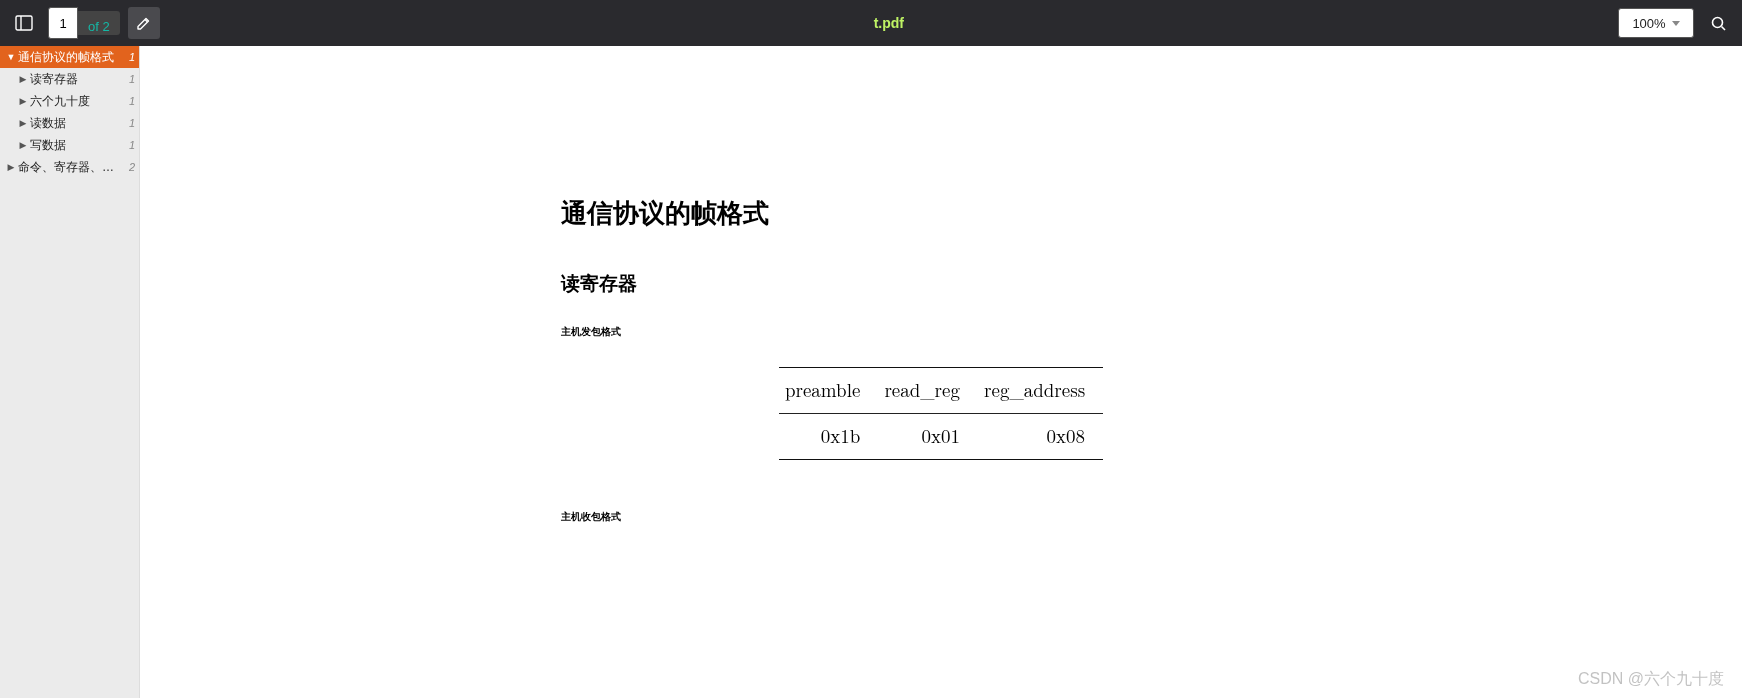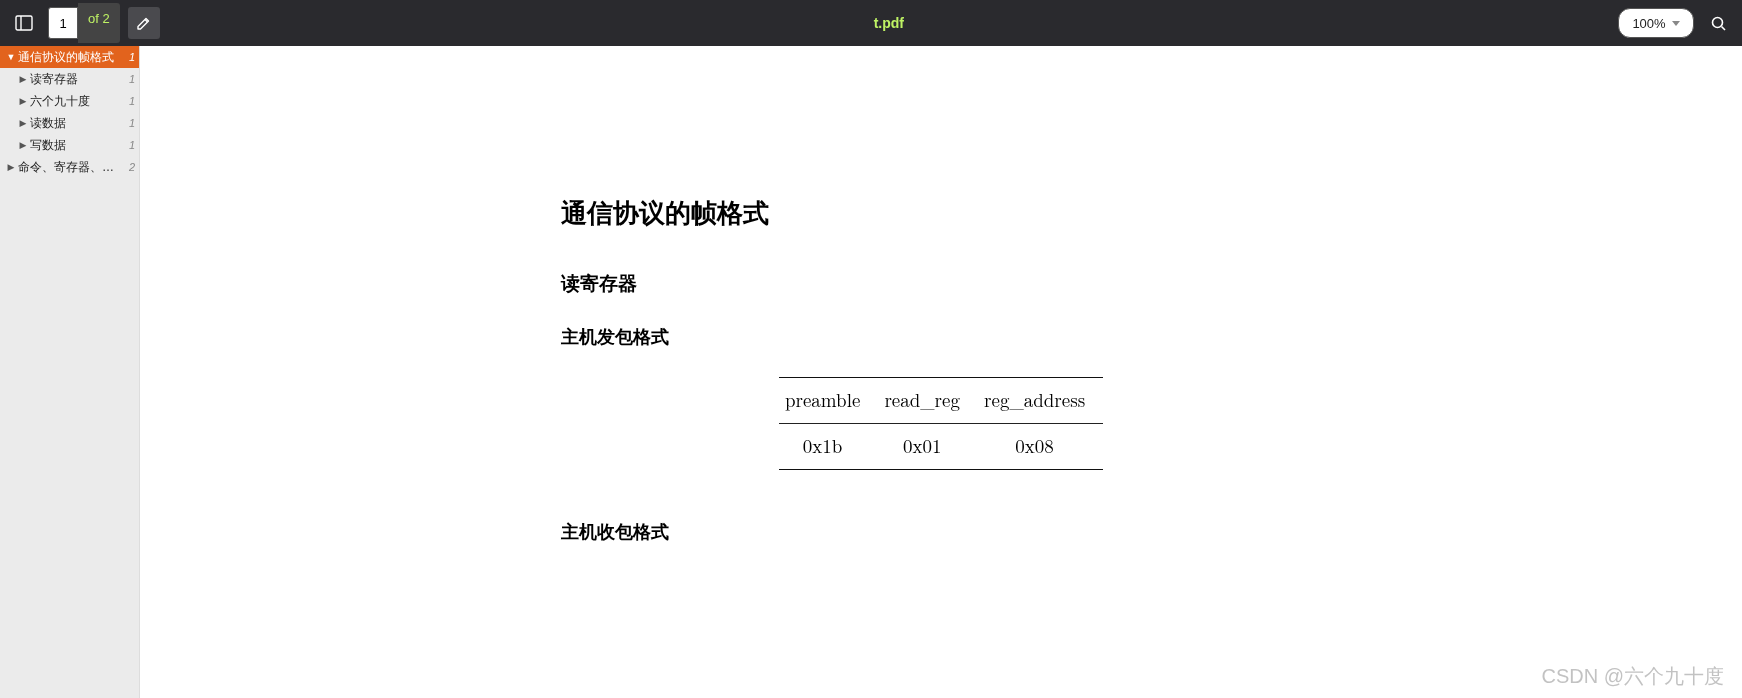--- a/index.html
+++ b/index.html
@@ -3,49 +3,49 @@
 <meta charset="utf-8">
 <style>
 * { box-sizing: border-box; margin: 0; padding: 0; }
 html, body { width: 100%; height: 100%; font-family: -apple-system, "Segoe UI", "Helvetica Neue", Arial, "Noto Sans", sans-serif; overflow: hidden; }
 body { display: flex; flex-direction: column; background: #fff; }
 
 
 .toolbar { height: 46px; background: #2a2a2e; display: flex; align-items: center; padding: 0 8px; color: #eee; }
 .toolbar .btn { width: 32px; height: 32px; display: flex; align-items: center; justify-content: center; background: transparent; border: none; border-radius: 3px; cursor: pointer; color: #fff; }
 .toolbar .page-input { width: 30px; height: 32px; background: #fff; color: #000; border: 1px solid #555; border-radius: 3px 0 0 3px; text-align: center; font-size: 13px; padding: 0 2px; }
-.toolbar .page-total { height: 40px; line-height: 32px; background: #444; color: #bef264; font-size: 13px; padding: 0 10px; border-radius: 0 3px 3px 0; }
+.toolbar .page-total { height: 24px; line-height: 32px; background: #444; color: #14b8a6; font-size: 13px; padding: 0 10px; border-radius: 0 3px 3px 0; }
 .toolbar .title { flex: 1; text-align: center; font-weight: 700; font-size: 14px; color: #bef264; }
-.toolbar .zoom { width: 76px; height: 30px; background: #fff; border: 1px solid #555; border-radius: 12px; display: flex; align-items: center; justify-content: center; font-size: 13px; color: #222; cursor: pointer; }
+.toolbar .zoom { width: 76px; height: 30px; background: #fff; border: 1px solid #555; border-radius: 3px; display: flex; align-items: center; justify-content: center; font-size: 13px; color: #222; cursor: pointer; }
 .toolbar .zoom .tri { margin-left: 6px; width: 0; height: 0; border-left: 4px solid transparent; border-right: 4px solid transparent; border-top: 5px solid #888; }
 .toolbar .sep { width: 8px; }
 
 
 .main { flex: 1; display: flex; min-height: 0; }
 .sidebar { width: 140px; background: #ebebeb; border-right: 1px solid #ddd; font-size: 12px; overflow-y: auto; }
 .outline-item { display: flex; align-items: center; height: 22px; padding: 0 4px 0 6px; cursor: pointer; color: #222; }
 .outline-item .arrow { width: 10px; display: flex; align-items: center; justify-content: center; margin-right: 2px; font-size: 9px; }
 .outline-item .label { flex: 1; white-space: nowrap; overflow: hidden; text-overflow: ellipsis; }
 .outline-item .pg { font-style: italic; color: #888; font-size: 11px; }
 .outline-item.level1 { padding-left: 18px; }
 .outline-item.level0.active { background: #e2631d; color: #fff; }
 .outline-item.level0.active .pg { color: #fff; font-style: italic; }
 
 .doc-area { flex: 1; background: #fff; overflow: auto; position: relative; }
 .page { width: 1000px; margin: 0 auto; padding: 150px 120px 60px 120px; background: #fff; }
 .h1 { font-size: 26px; font-weight: 700; margin-bottom: 40px; }
 .h2 { font-size: 19px; font-weight: 700; margin-bottom: 28px; }
-.h3 { font-size: 18px; font-weight: 700; margin-bottom: 28px; }
+.h3 { font-size: 10px; font-weight: 700; margin-bottom: 28px; }
 
 .tbl { border-collapse: collapse; margin: 10px auto 50px; font-family: "CMU Serif", "Latin Modern Roman", "Times New Roman", Times, serif; font-size: 19px; }
-.tbl td { padding: 8px 18px 10px 6px; border-top: 1px solid #222; border-bottom: 1px solid #222; text-align: center; margin-top: 12px; }
+.tbl td { padding: 8px 18px 10px 6px; border-top: 1px solid #222; border-bottom: 1px solid #222; text-align: right; margin-top: 12px; }
 .tbl tr:first-child td { border-top: 1.2px solid #111; }
 .tbl tr:last-child td { border-bottom: 1.2px solid #111; }
 
-.watermark { position: absolute; right: 18px; bottom: 8px; font-size: 20px; color: rgba(120,120,120,0.45); font-family: "Microsoft YaHei", sans-serif; pointer-events: none; }
+.watermark { position: absolute; right: 18px; bottom: 8px; font-size: 16px; color: rgba(120,120,120,0.45); font-family: "Microsoft YaHei", sans-serif; pointer-events: none; }
 
 svg { display: block; }
 </style>
 </head>
 <body>
 
 <div class="toolbar">
   <button class="btn">
     <svg width="18" height="18" viewBox="0 0 18 18">
         <rect x="1" y="2" width="16" height="14" rx="1.5" fill="none" stroke="#fff" stroke-width="1.4"></rect>

